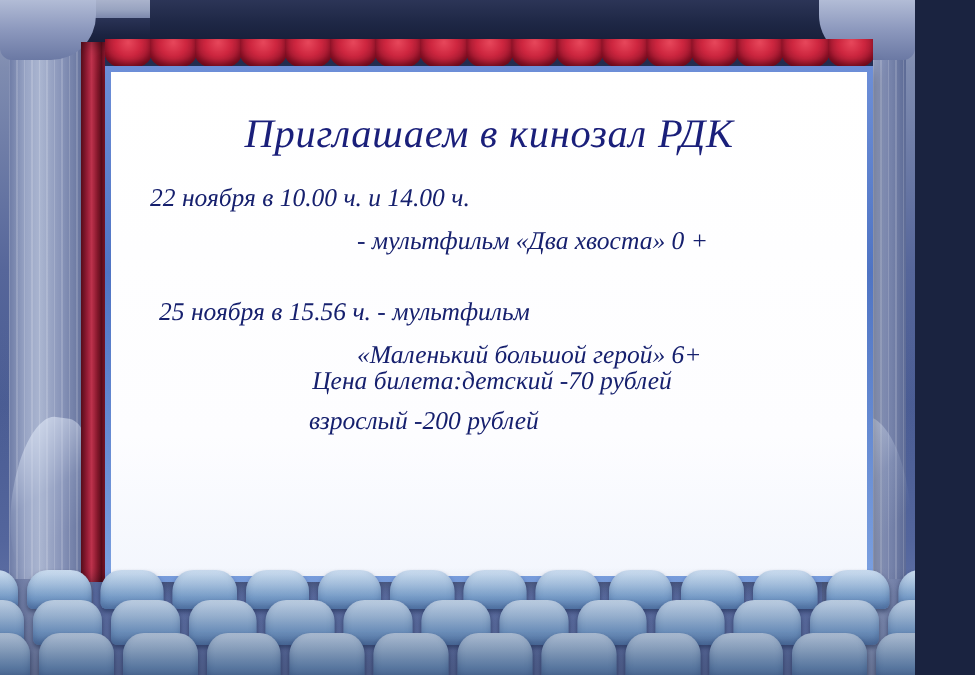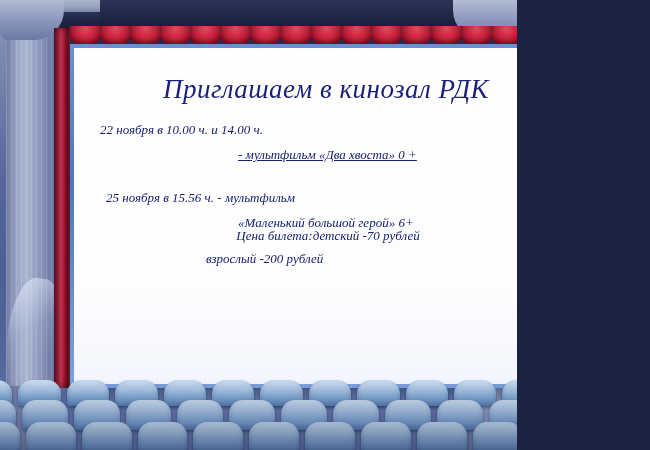--- a/index.html
+++ b/index.html
@@ -2,21 +2,21 @@
 <html lang="ru"><head>
 <meta charset="utf-8">
 <style>
   html, body {
     margin: 0;
     padding: 0;
     background: #1a2340;
   }
   #poster {
     position: relative;
-    width: 517px;
+    width: 610px;
     height: 450px;
     overflow: hidden;
     font-family: "Liberation Serif", serif;
     background: linear-gradient(180deg, #8e99b8 0%, #7a87ab 18%, #5b6b95 45%, #46578a 70%, #3d4f85 100%);
   }
 
   
   .wall {
     position: absolute;
     inset: 0;
@@ -150,27 +150,27 @@
     font-size: 27px;
     font-style: italic;
     text-align: center;
     letter-spacing: 0.5px;
     margin: 14px 0 0 0;
     white-space: nowrap;
   }
   .body-text {
     margin-top: 18px;
     color: #16206e;
-    font-size: 13px;
+    font-size: 17px;
     font-style: italic;
     line-height: 1.0;
   }
   .line { white-space: nowrap; }
   .line.indent-0  { text-align: left;  padding-left: 12px; margin-top: 0px; }
-  .line.indent-1  { text-align: left;  padding-left: 150px; margin-top: 12px; text-decoration: underline; }
+  .line.indent-1  { text-align: left;  padding-left: 150px; margin-top: 12px; }
   .line.indent-2  { text-align: left;  padding-left: 18px; margin-top: 30px; }
   .line.indent-3  { text-align: left;  padding-left: 150px; margin-top: 12px; }
   .line.indent-4  { text-align: center;  padding-left: 4px;  margin-top: 0; }
   .line.indent-5  { text-align: left;  padding-left: 118px; margin-top: 10px; }
 
   
   .seats {
     position: absolute;
     left: 0; bottom: 0;
     width: 650px; height: 72px;

